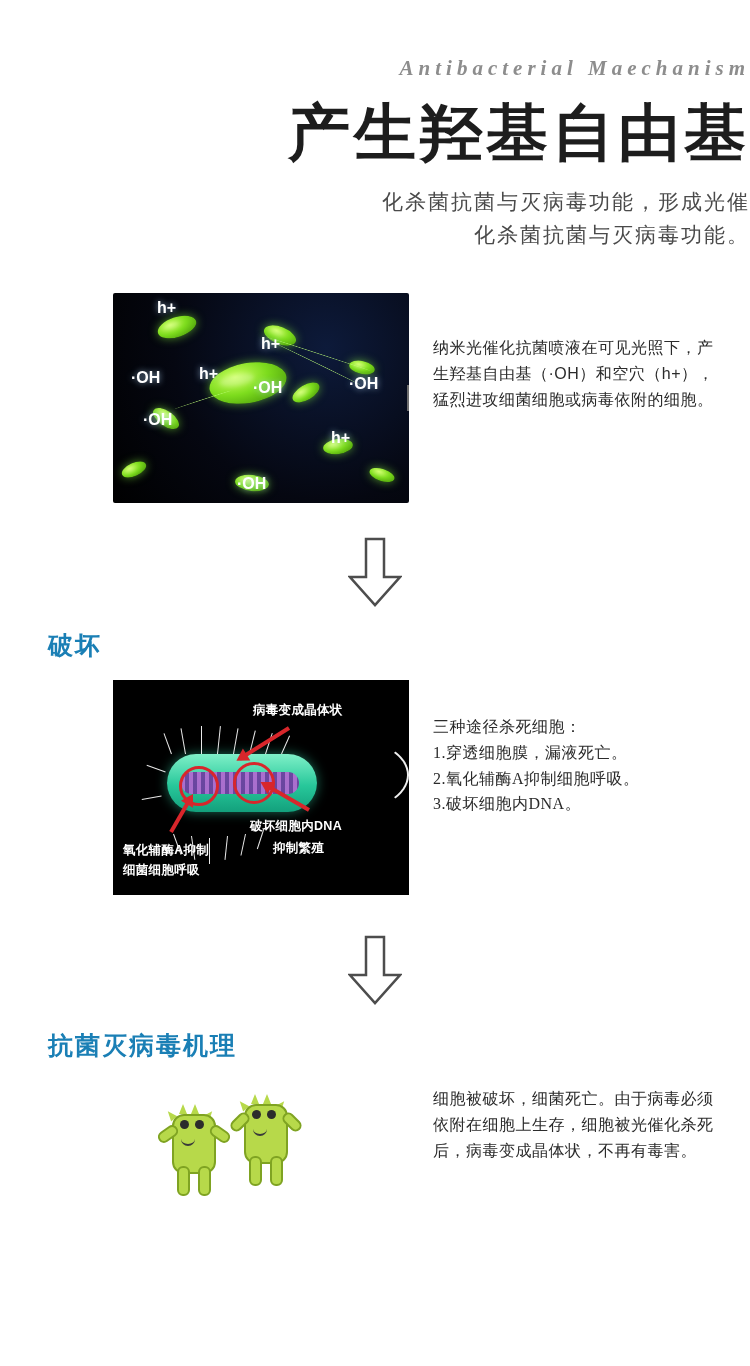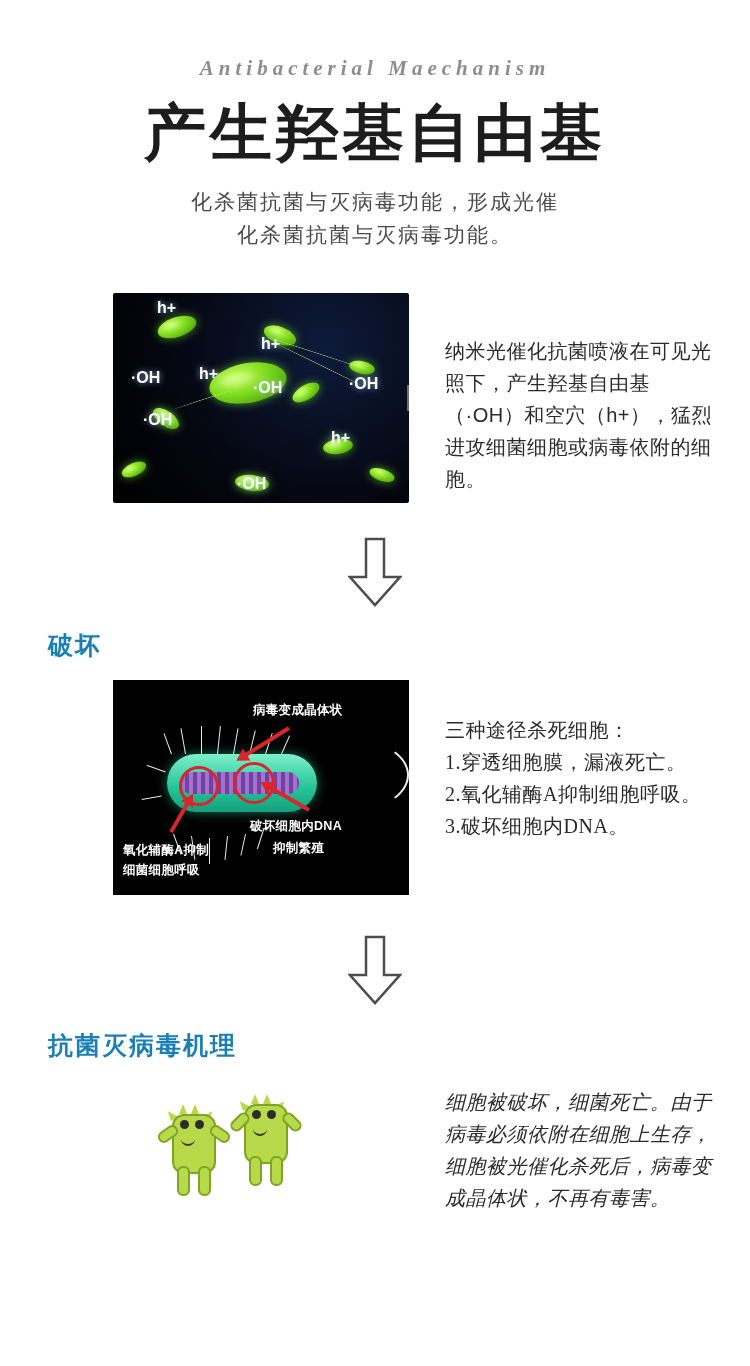--- a/index.html
+++ b/index.html
@@ -11,21 +11,21 @@
     height: 1366px;
     background: #ffffff;
     font-family: "Liberation Sans", sans-serif;
     color: #222;
     overflow: hidden;
     position: relative;
   }
 
   
   .header {
-    text-align: center;
+    text-align: right;
     padding-top: 56px;
   }
   .eyebrow {
     font-family: "Liberation Serif", serif;
     font-style: italic;
     font-size: 21px;
     letter-spacing: 5px;
     color: #8d8d8d;
     font-weight: 600;
   }
@@ -61,23 +61,23 @@
     display: flex;
     align-items: flex-start;
   }
   .fig {
     margin-left: 113px;
     flex: 0 0 auto;
     position: relative;
     overflow: hidden;
   }
   .desc {
-    margin-left: 36px;
+    margin-left: 24px;
     margin-right: 30px;
-    font-size: 20px;
+    font-size: 16px;
     line-height: 1.6;
     color: #2b2b2b;
     letter-spacing: 0.5px;
   }
   .desc p { margin: 0; }
 
   
   .arrow-wrap {
     display: flex;
     justify-content: center;
@@ -396,17 +396,17 @@
         <div class="eye" style="left:19px;"></div>
         <div class="eye" style="left:34px;"></div>
         <div class="mouth" style="left:20px;"></div>
         <div class="limb" style="left:-4px; top:22px; width:18px; height:8px; transform:rotate(-45deg);"></div>
         <div class="limb" style="left:48px; top:22px; width:18px; height:8px; transform:rotate(45deg);"></div>
         <div class="limb" style="left:16px; top:62px; width:9px;  height:26px;"></div>
         <div class="limb" style="left:37px; top:62px; width:9px;  height:26px;"></div>
       </div>
     </div>
 
-    <div class="desc" style="margin-top:6px;font-style:italic;">
+    <div class="desc" style="margin-top:6px;">
       <p>细胞被破坏，细菌死亡。由于病毒必须依附在细胞上生存，细胞被光催化杀死后，病毒变成晶体状，不再有毒害。</p>
     </div>
   </div>
 </div>
 
 </body></html>

